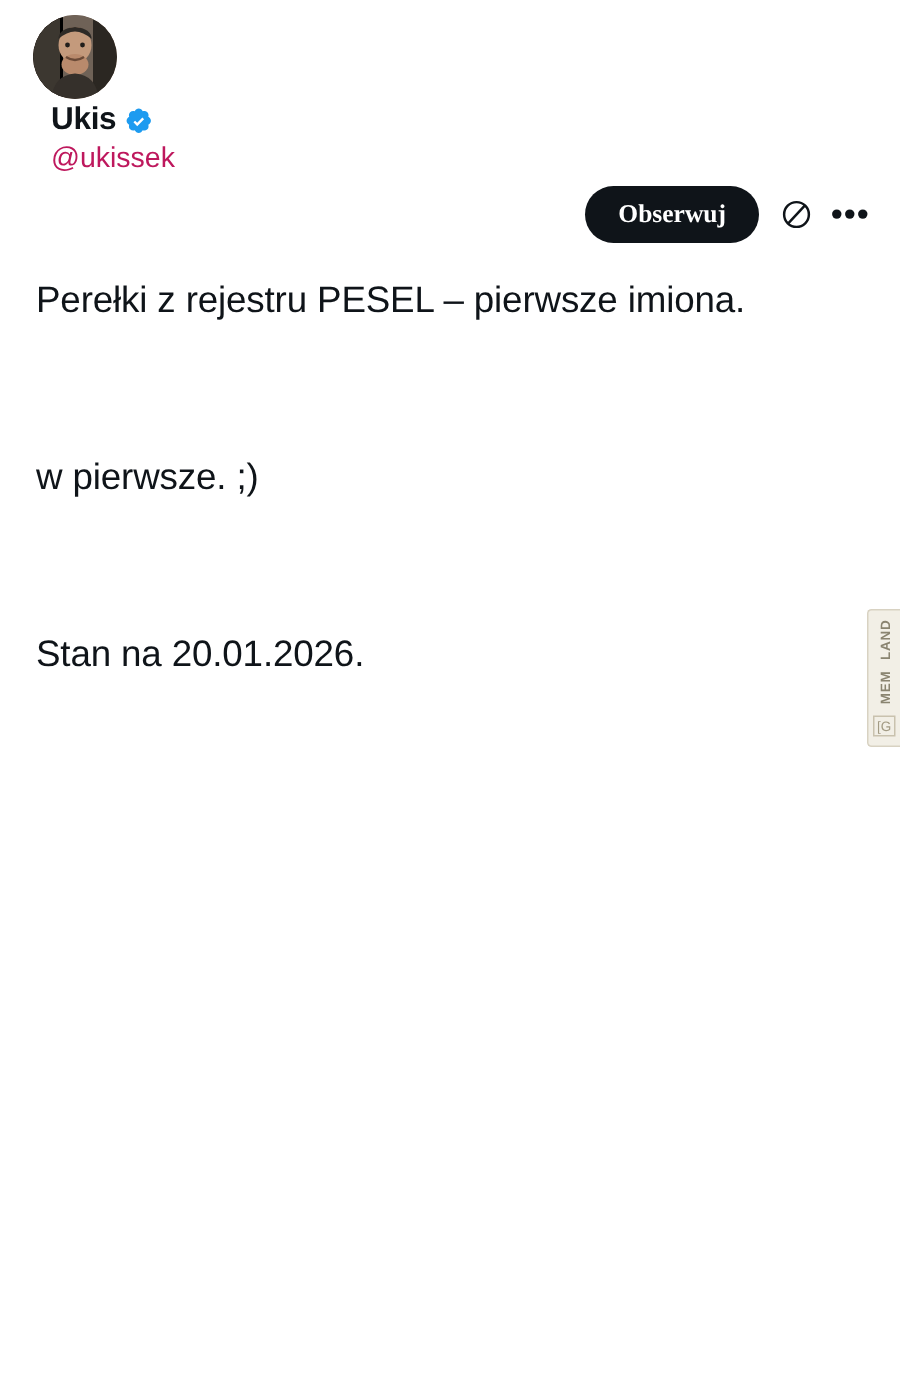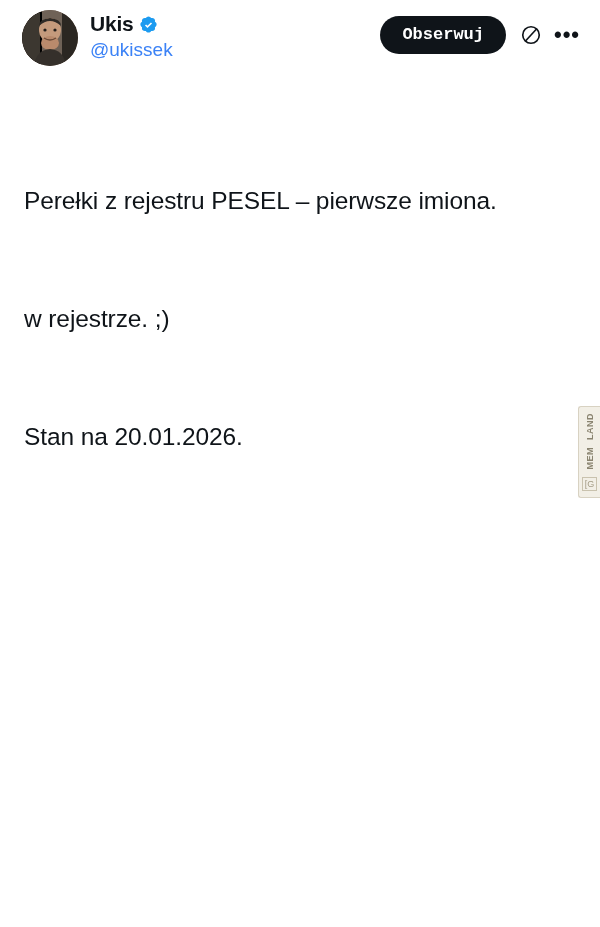--- a/index.html
+++ b/index.html
@@ -22,20 +22,21 @@
     width: 600px;
     height: 927px;
     padding: 10px 22px 0 22px;
   }
 
   
   .header {
     display: flex;
     align-items: flex-start;
     height: 66px;
+    flex-direction: column;
   }
   .avatar {
     width: 56px;
     height: 56px;
     border-radius: 50%;
     flex: 0 0 56px;
     overflow: hidden;
     position: relative;
     background: #6b5a4e;
   }
@@ -61,38 +62,38 @@
     line-height: 24px;
   }
   .verified {
     width: 19px;
     height: 19px;
     display: inline-block;
   }
   .verified svg { display: block; }
   .handle {
     font-size: 19px;
-    color: #3b82f6;
+    color: #be185d;
     line-height: 24px;
     margin-top: 2px;
   }
 
   .header-right {
     margin-left: auto;
     display: flex;
     align-items: center;
     gap: 14px;
     padding-top: 6px;
   }
   .follow-btn {
     background: #0f1419;
     color: #ffffff;
     border: none;
     border-radius: 999px;
-    font-family: Liberation Mono, monospace;
+    font-family: Liberation Serif, serif;
     font-size: 17px;
     font-weight: bold;
     padding: 9px 22px;
     cursor: pointer;
     line-height: 20px;
   }
   .icon-btn {
     width: 22px;
     height: 22px;
     color: #0f1419;
@@ -204,21 +205,21 @@
           <circle cx="12" cy="12" r="9" fill="none" stroke="#0f1419" stroke-width="1.8"></circle>
           <line x1="6" y1="18.5" x2="18" y2="5.5" stroke="#0f1419" stroke-width="1.8"></line>
         </svg>
       </span>
       <span class="icon-btn dots">•••</span>
     </div>
   </div>
 
   <div class="body-text">
     <div class="para">Perełki z rejestru PESEL – pierwsze imiona.</div>
-    <div class="para">w rejestrze. ;)</div>
+    <div class="para">w pierwsze. ;)</div>
     <div class="para">Stan na 20.01.2026.</div>
 
     <div class="spacer"></div>
 
 
     
     
     
     
     

